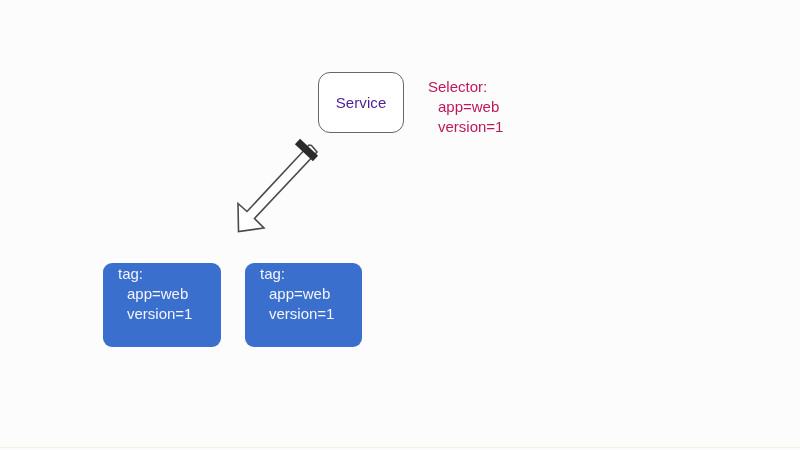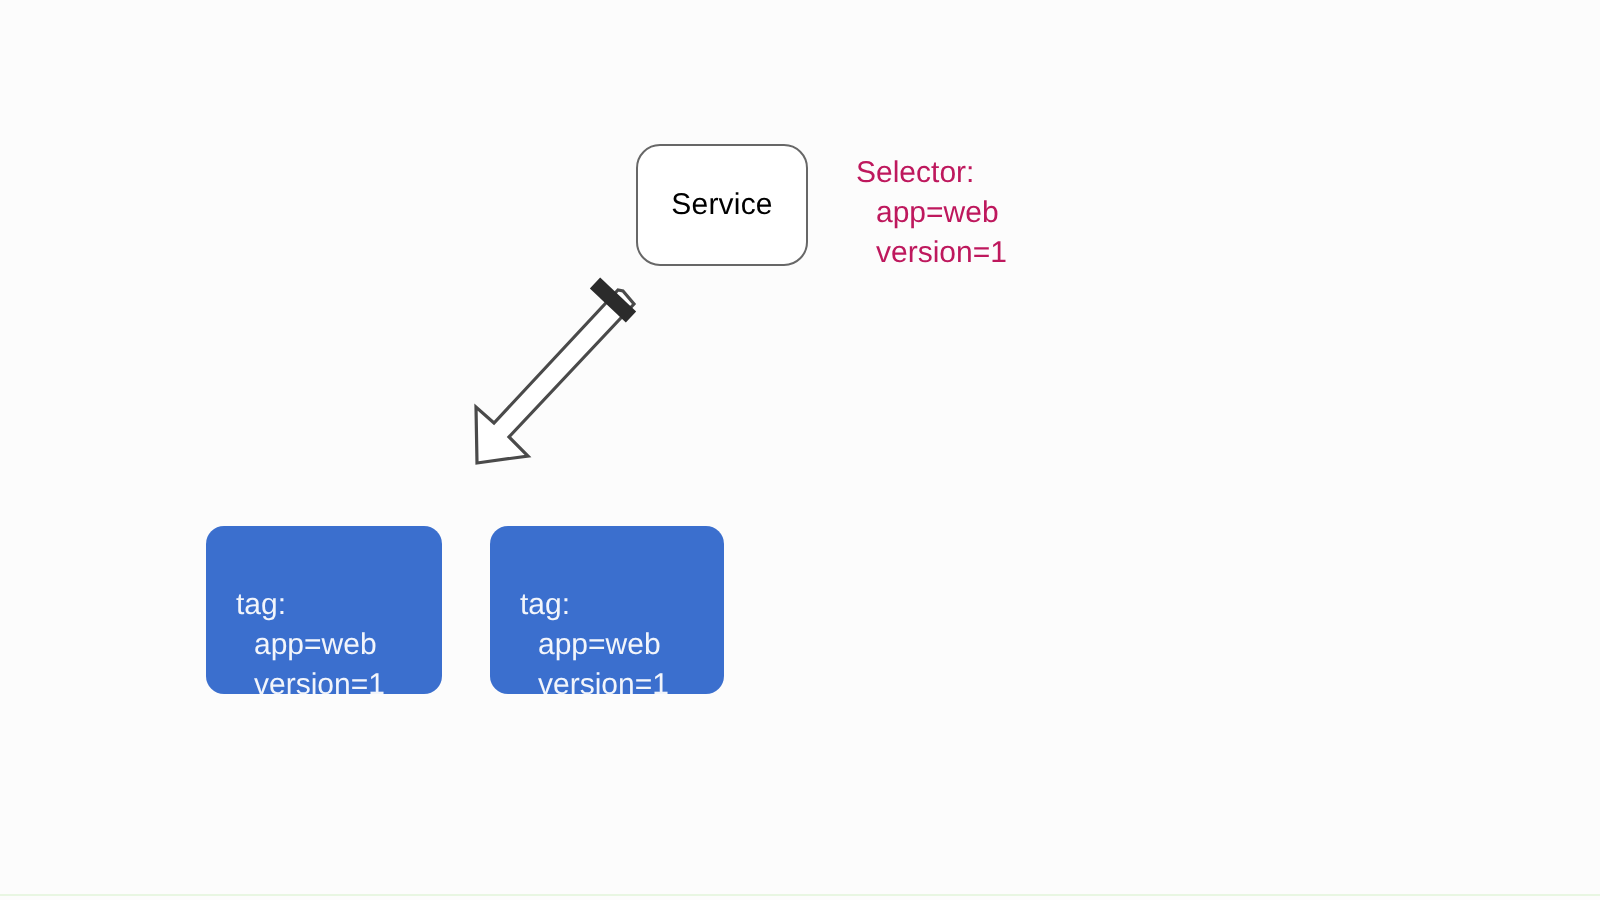--- a/index.html
+++ b/index.html
@@ -42,21 +42,21 @@
     box-sizing: border-box;
     border: 1.4px solid #676767;
     border-radius: 12px;
     background: #ffffff;
     display: flex;
     align-items: center;
     justify-content: center;
   }
   .service-label {
     font-size: 15px;
-    color: #000000;
+    color: #4c1d95;
     letter-spacing: 0.1px;
     line-height: 1;
     white-space: nowrap;
   }
 
   
   .selector-block {
     position: absolute;
     left: 428px;
     top: 77px;
@@ -77,21 +77,21 @@
     height: 108px;
     overflow: visible;
   }
 
   
   .pod {
     position: absolute;
     box-sizing: border-box;
     background: #3b6fce;
     border-radius: 9px;
-    padding: 30px 0 0 15px;
+    padding: 1px 0 0 15px;
   }
   .pod-1 { left: 103px; top: 263px; width: 118px; height: 84px; }
   .pod-2 { left: 245px; top: 263px; width: 117px; height: 84px; }
 
   .pod-line {
     display: block;
     font-size: 15px;
     line-height: 20px;
     color: #f2f5fb;
     white-space: nowrap;

